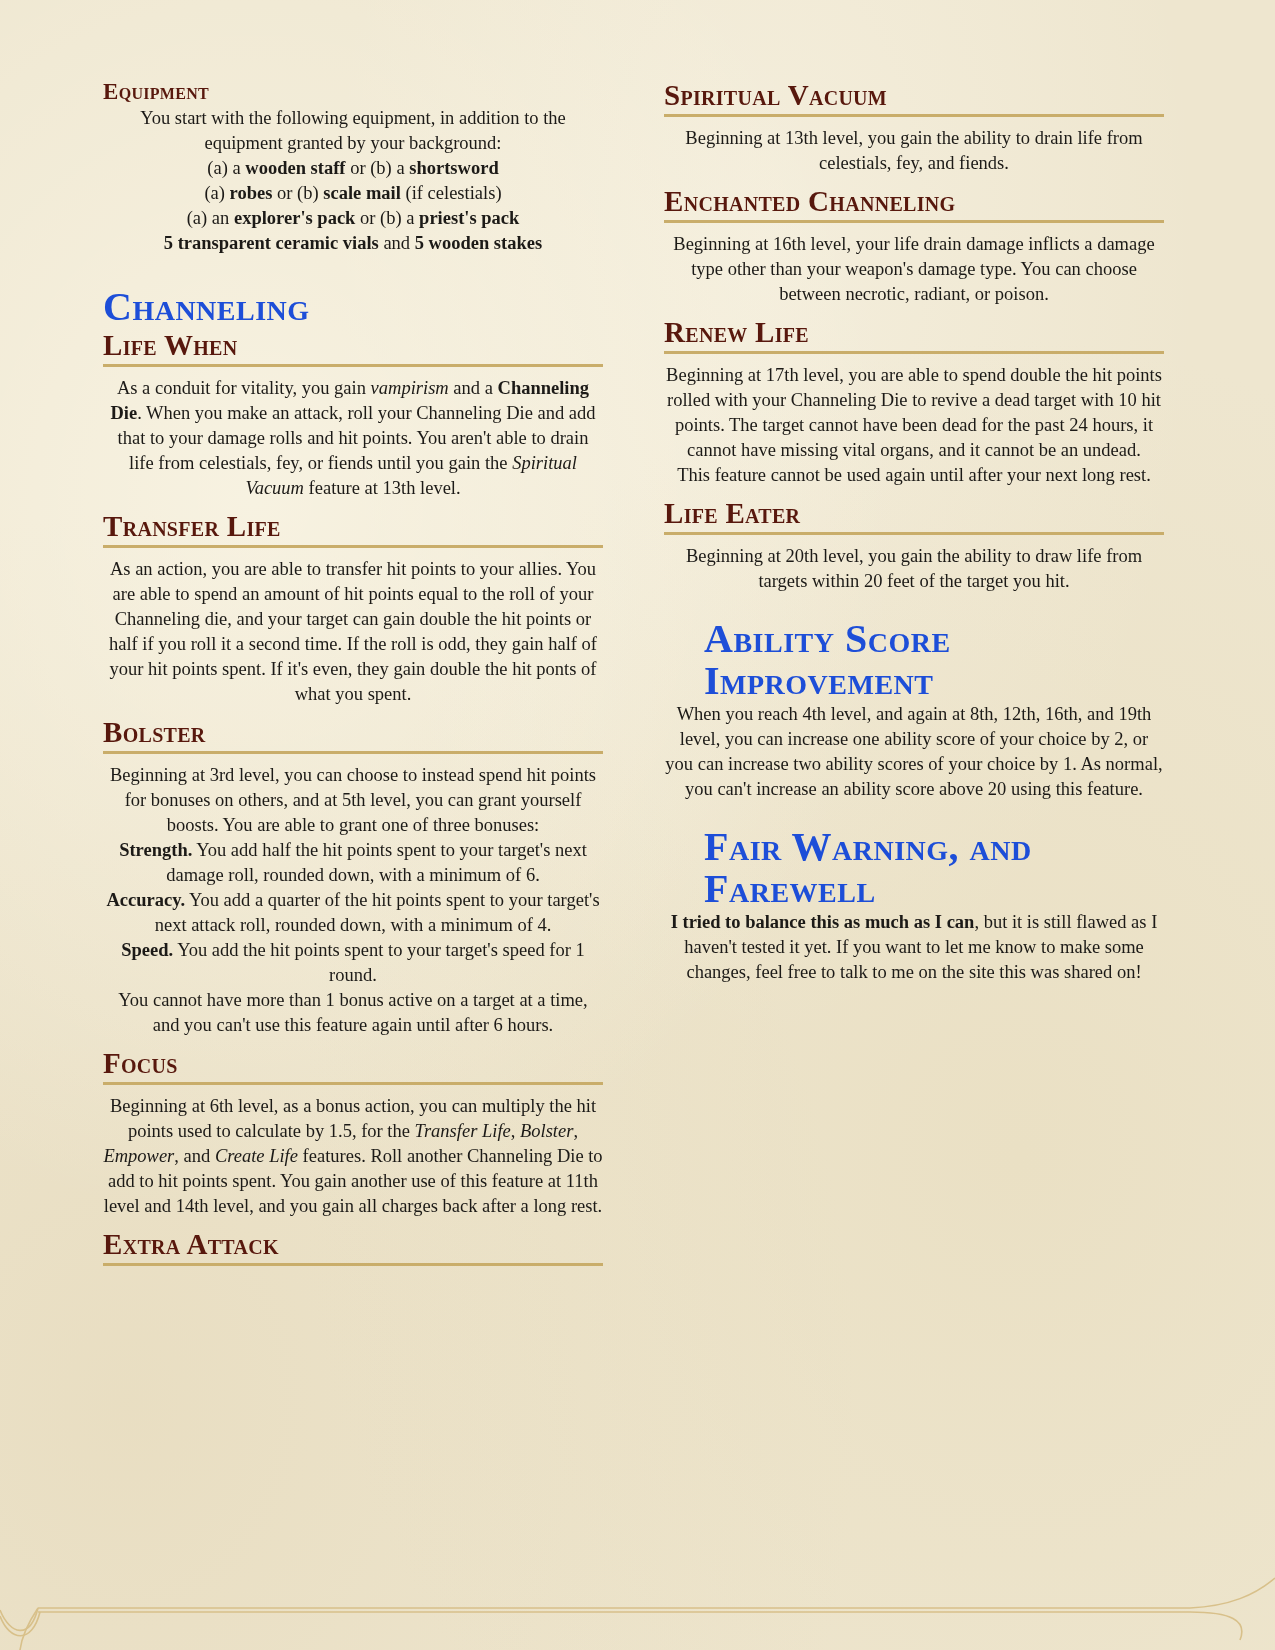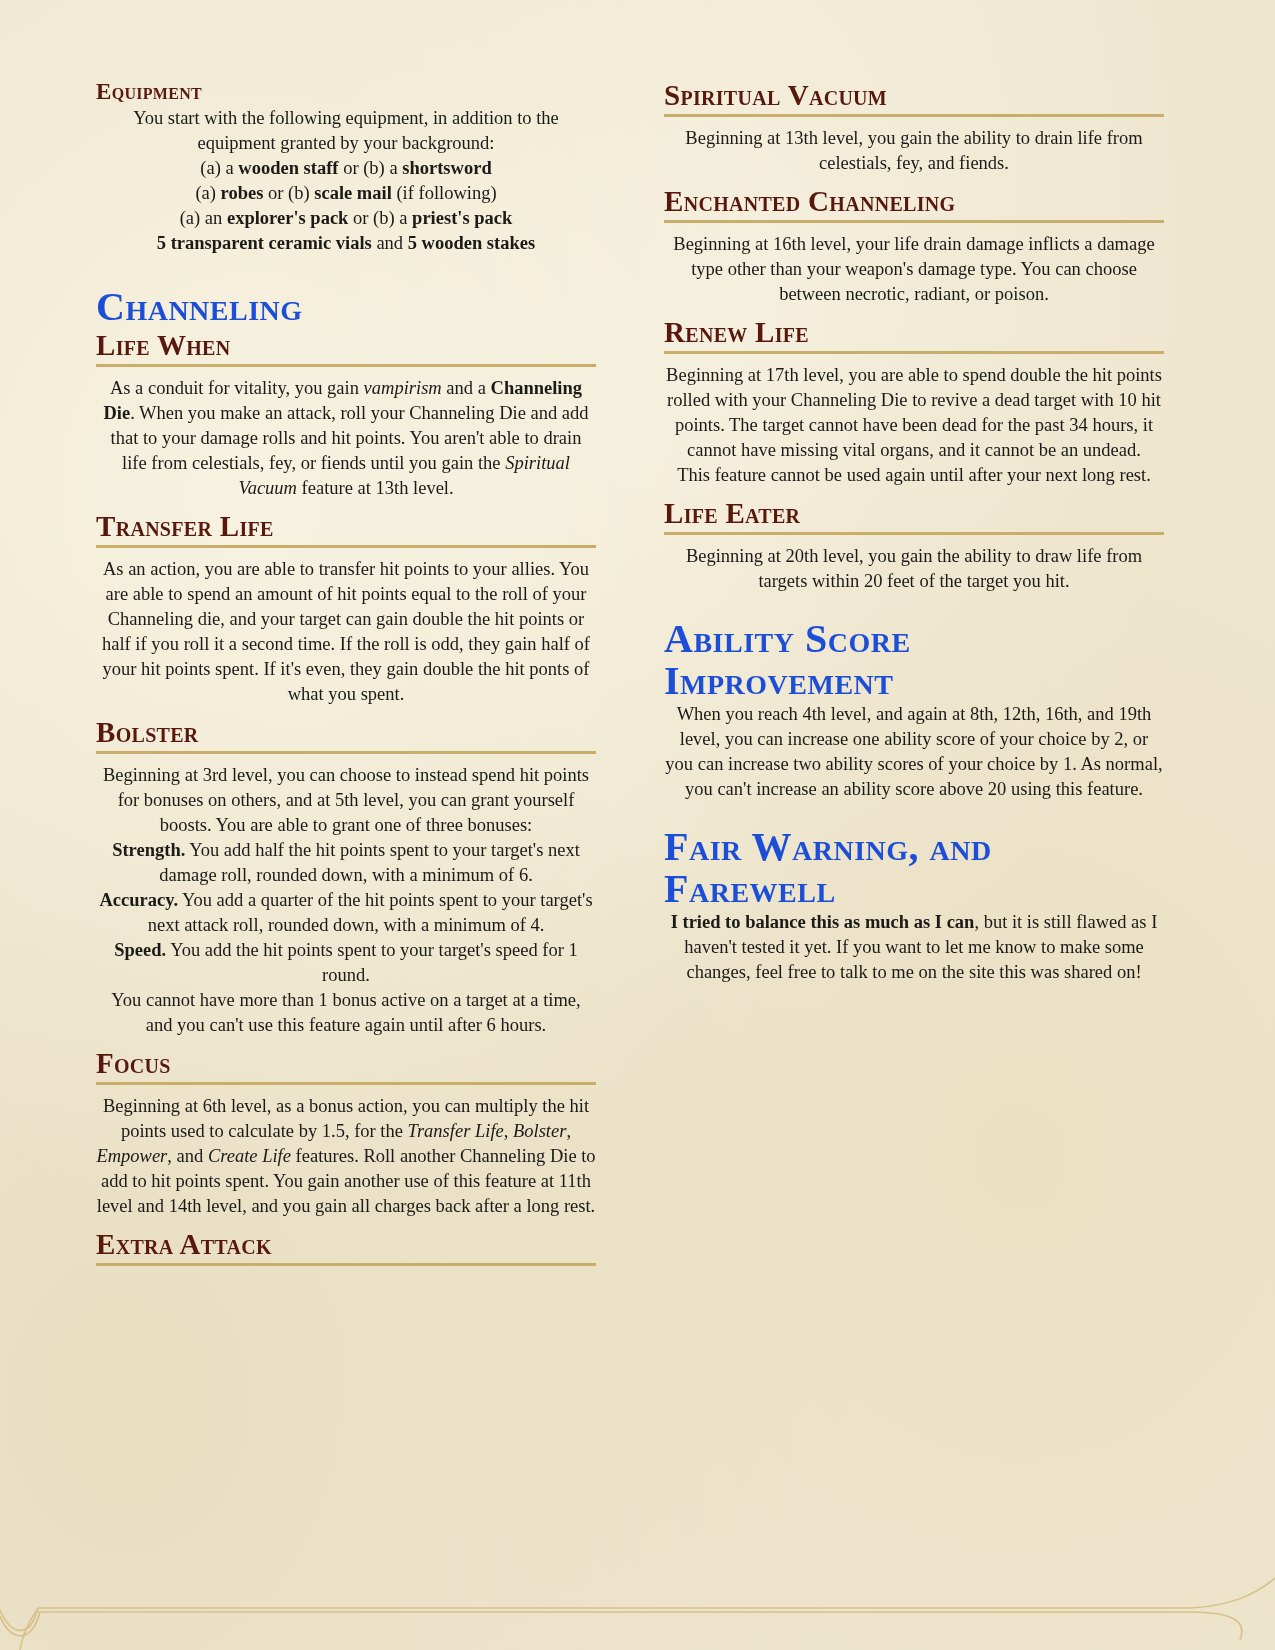--- a/index.html
+++ b/index.html
@@ -9,48 +9,48 @@
     background-image:
       radial-gradient(ellipse at 20% 30%, rgba(255,252,240,0.55) 0%, rgba(255,252,240,0) 45%),
       radial-gradient(ellipse at 80% 70%, rgba(230,218,185,0.5) 0%, rgba(230,218,185,0) 50%),
       radial-gradient(ellipse at 60% 15%, rgba(248,243,228,0.6) 0%, rgba(248,243,228,0) 40%),
       radial-gradient(ellipse at 10% 85%, rgba(226,212,178,0.45) 0%, rgba(226,212,178,0) 45%);
     position: relative;
     font-family: "DejaVu Serif", "Liberation Serif", serif;
     color: #1c1a17;
   }
   .col { position: absolute; top: 78px; width: 500px; }
-  .col.left { left: 96px; }
+  .col.left { left: 103px; }
   .col.right { left: 664px; }
 
   p, .line { font-family: "Liberation Serif", "DejaVu Serif", serif; font-size: 18.5px; line-height: 25px; margin: 0; text-align: center; }
   .h4 { font-family: "Liberation Serif", serif; font-variant: small-caps; font-weight: bold; color: #58180D; font-size: 23px; line-height: 28px; margin: 0; letter-spacing: 0.3px; }
   .h3 { font-family: "Liberation Serif", serif; font-variant: small-caps; font-weight: bold; color: #58180D; font-size: 29px; line-height: 34px; margin: 0; letter-spacing: 0.3px; border-bottom: 3px solid #C9AD6A; padding-bottom: 2px; margin-bottom: 9px; }
   .h2 { font-family: "Liberation Serif", serif; font-variant: small-caps; font-weight: bold; color: #1d4ed8; font-size: 40px; line-height: 42px; margin: 0; letter-spacing: 0.5px; }
-  .h2.multi { line-height: 42px; }
+  .h2.multi { line-height: 42px; margin-left: 40px; }
   b { font-weight: bold; }
   i { }
 
   .section { margin: 0; }
   .gap-s { height: 8px; }
   .gap-m { height: 24px; }
   .gap-l { height: 30px; }
 
   .footer-border { position: absolute; left: 0; top: 1540px; width: 1275px; height: 110px; }
 </style>
 </head>
 <body>
 
 <div class="col left">
 
   <div class="section">
     <div class="h4">Equipment</div>
     <p>You start with the following equipment, in addition to the equipment granted by your background:</p>
     <div class="line"><span>(a) a </span><b>wooden staff</b><span> or (b) a </span><b>shortsword</b><span></span></div>
-    <div class="line"><span>(a) </span><b>robes</b><span> or (b) </span><b>scale mail</b><span> (if following)</span></div>
+    <div class="line"><span>(a) </span><b>robes</b><span> or (b) </span><b>scale mail</b><span> (if celestials)</span></div>
     <div class="line"><span>(a) an </span><b>explorer's pack</b><span> or (b) a </span><b>priest's pack</b><span></span></div>
     <div class="line"><span></span><b>5 transparent ceramic vials</b><span> and </span><b>5 wooden stakes</b><span></span></div>
   </div>
 
   <div class="gap-l"></div>
 
   <div class="h2">Channeling</div>
 
   <div class="section">
     <div class="h3">Life When</div>
@@ -100,21 +100,21 @@
 
   <div class="section">
     <div class="h3">Enchanted Channeling</div>
     <p>Beginning at 16th level, your life drain damage inflicts a damage type other than your weapon's damage type. You can choose between necrotic, radiant, or poison.</p>
   </div>
 
   <div class="gap-s"></div>
 
   <div class="section">
     <div class="h3">Renew Life</div>
-    <p>Beginning at 17th level, you are able to spend double the hit points rolled with your Channeling Die to revive a dead target with 10 hit points. The target cannot have been dead for the past 34 hours, it cannot have missing vital organs, and it cannot be an undead.</p>
+    <p>Beginning at 17th level, you are able to spend double the hit points rolled with your Channeling Die to revive a dead target with 10 hit points. The target cannot have been dead for the past 24 hours, it cannot have missing vital organs, and it cannot be an undead.</p>
     <p>This feature cannot be used again until after your next long rest.</p>
   </div>
 
   <div class="gap-s"></div>
 
   <div class="section">
     <div class="h3">Life Eater</div>
     <p>Beginning at 20th level, you gain the ability to draw life from targets within 20 feet of the target you hit.</p>
   </div>
 

